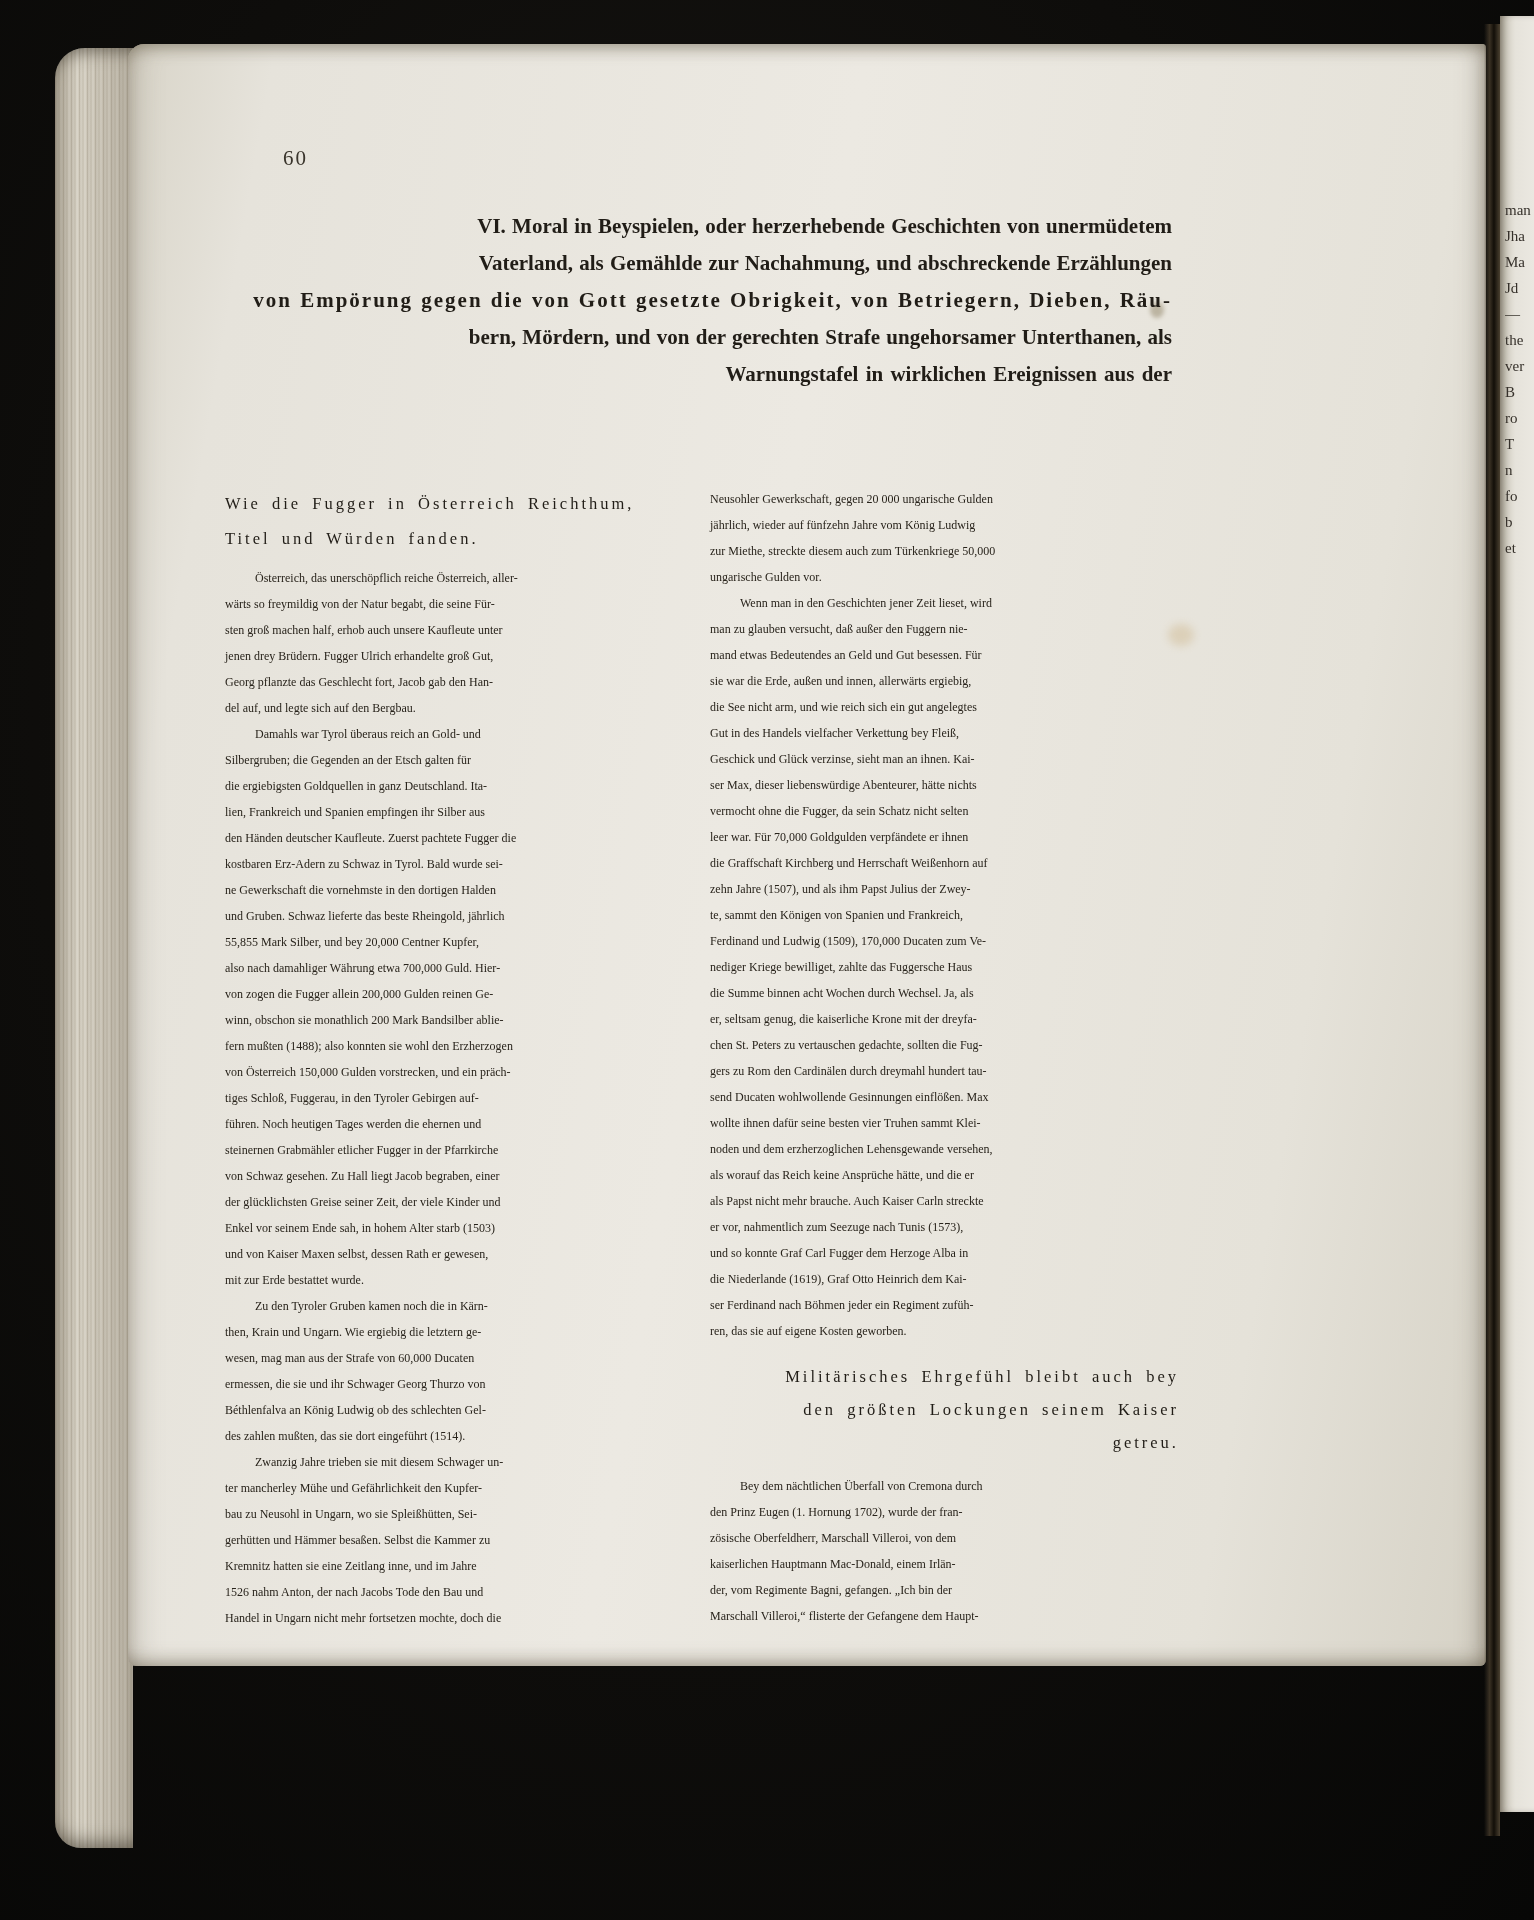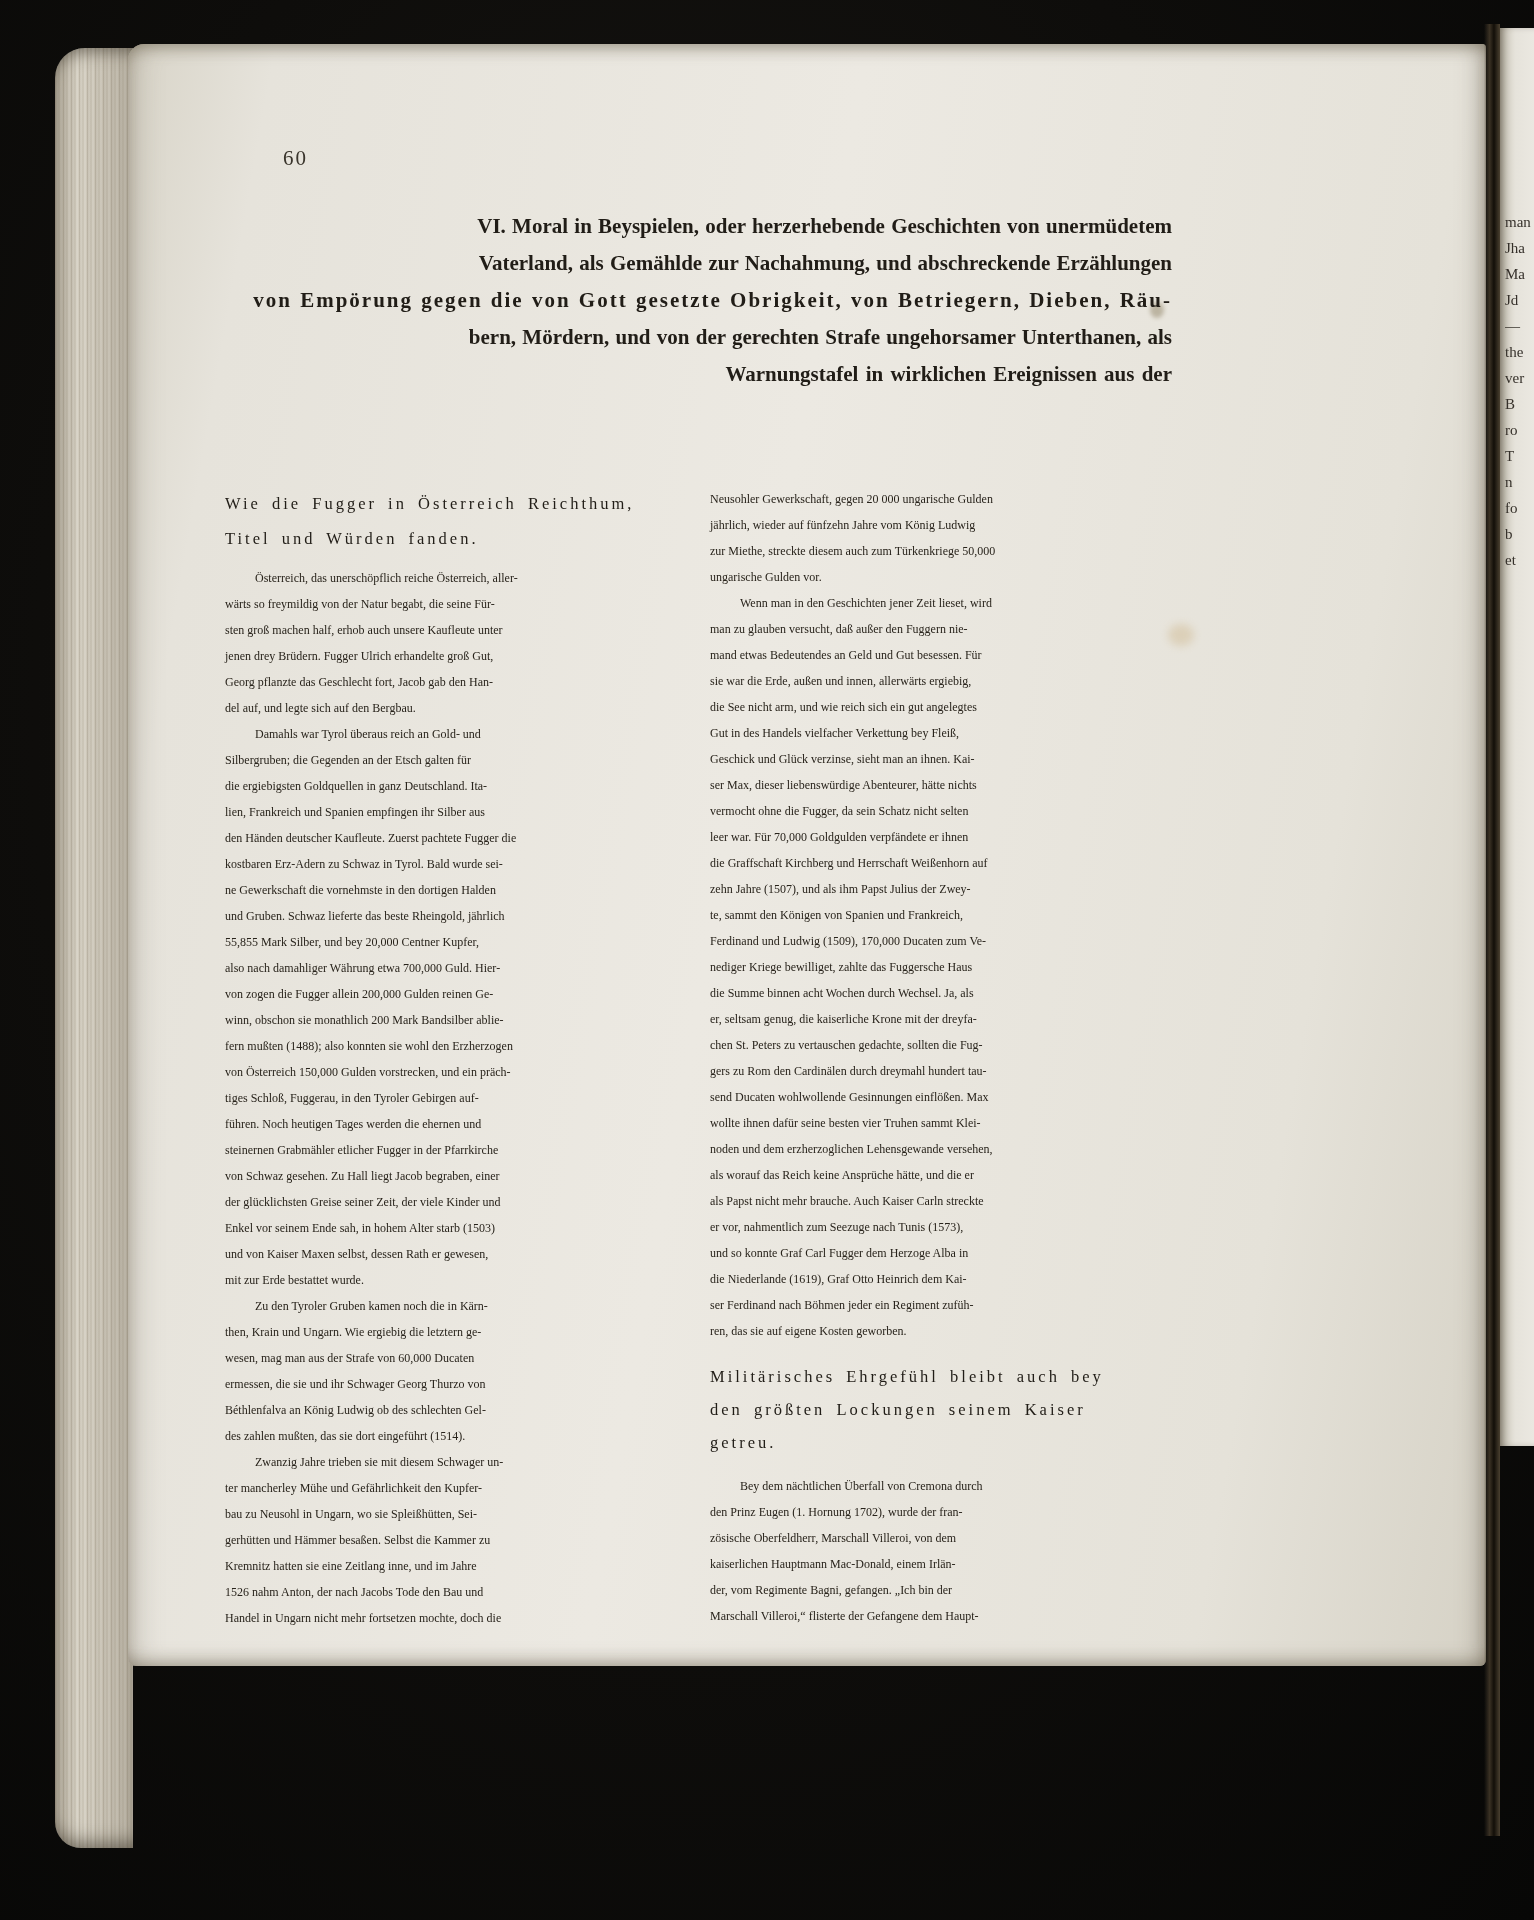--- a/index.html
+++ b/index.html
@@ -54,32 +54,32 @@
     text-align:left; font-size:16.5px; line-height:35px;
     letter-spacing:3px; word-spacing:4px; white-space:pre-line;
     margin-bottom:9px; color:#211d17;
   }
   .para {
     font-size:12px; line-height:26px; white-space:pre-line;
     text-indent:30px; color:#28231b;
   }
   .right-flow .para:first-child { text-indent:0; }
   .sub-heading {
-    text-align:left; font-size:16.5px; line-height:33px;
+    text-align:right; font-size:16.5px; line-height:33px;
     letter-spacing:3px; word-spacing:4px; white-space:pre-line;
     margin:16px 0 14px 0; color:#211d17;
   }
   
   .gutter {
     position:absolute; left:1484px; top:24px; width:16px; height:1812px;
     background: linear-gradient(90deg, rgba(40,32,20,0) 0%, #3a3124 35%, #120e08 62%, #4a4030 100%);
   }
   
   .sliver {
-    position:absolute; left:1500px; top:28px; width:34px; height:1418px;
+    position:absolute; left:1500px; top:16px; width:34px; height:1796px;
     background: linear-gradient(90deg, #c9c4b6 0%, #e6e3db 45%, #ebe8e1 100%);
     box-shadow: inset 6px 0 8px -4px rgba(50,42,28,.6);
     overflow:hidden;
   }
   .frag-list { padding:181px 0 0 5px; }
   .frag {
     height:26px; font-size:15px; line-height:26px; color:#35302a;
     white-space:nowrap; overflow:hidden;
   }
 </style>

